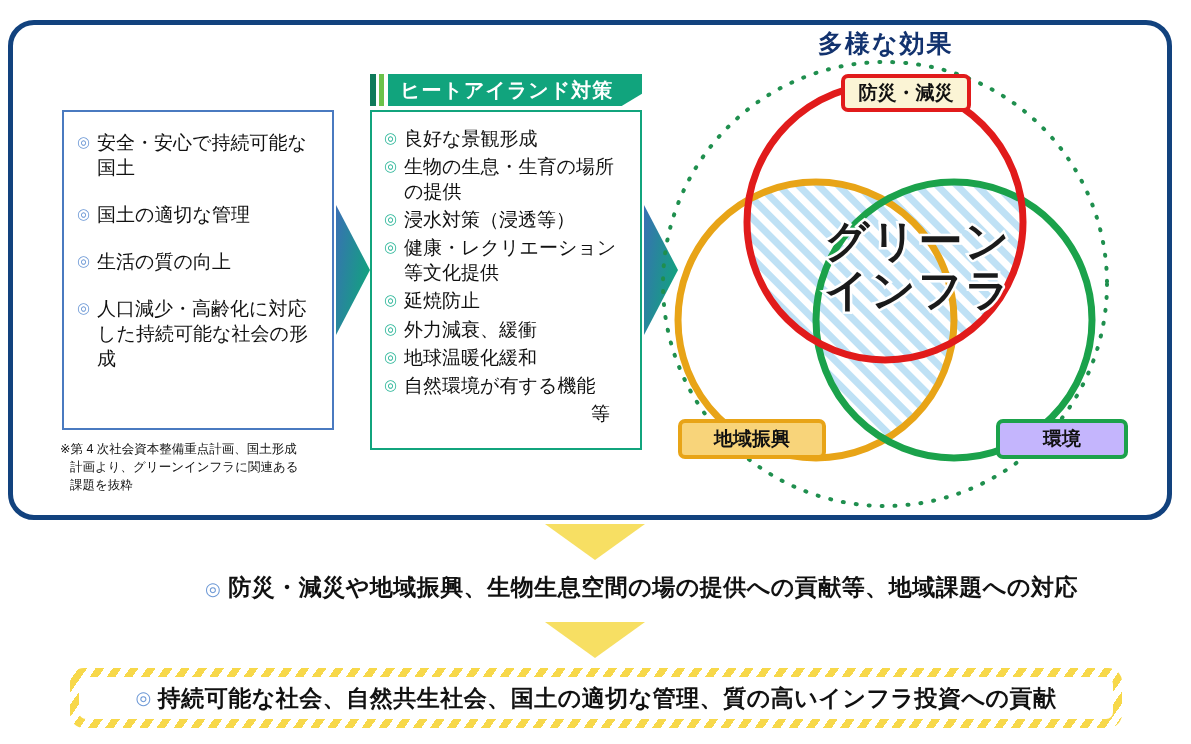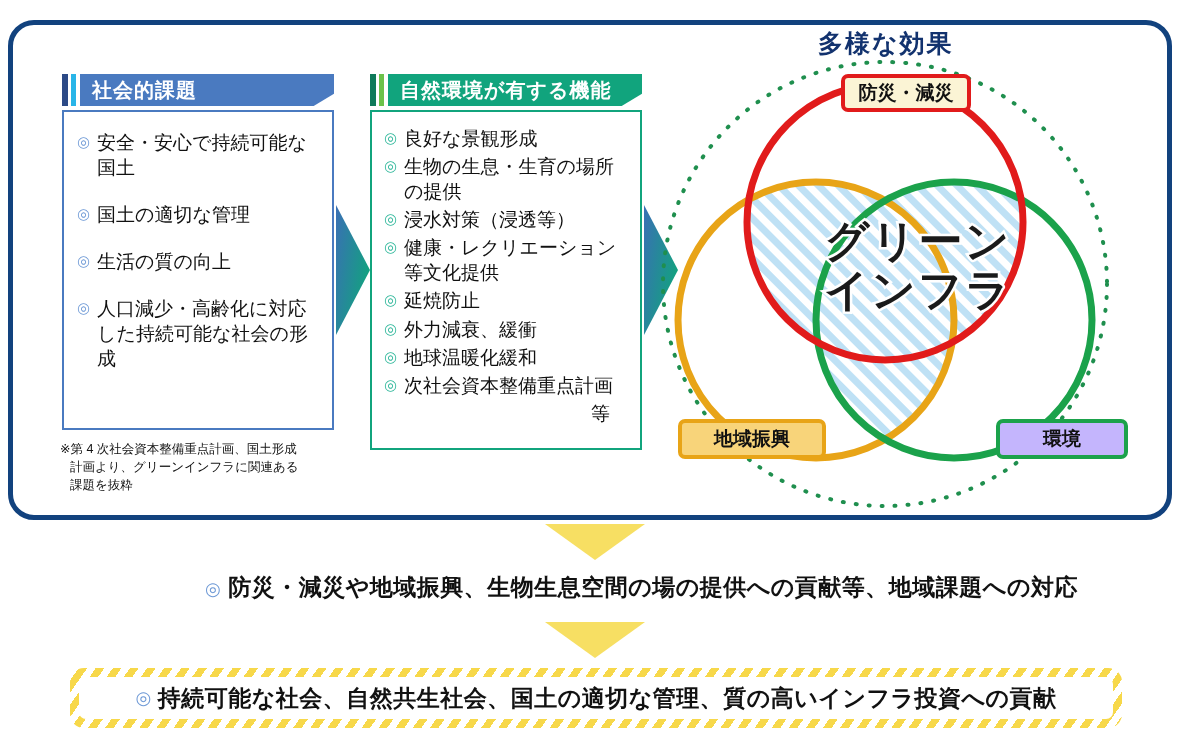--- a/index.html
+++ b/index.html
@@ -124,25 +124,20 @@
   }
   #bottom-inner .mk2{color:#6f9ad6;font-size:18px;font-weight:normal;margin-right:6px;}
 </style>
 </head>
 <body>
 
 <div id="stage">
 
   <div class="outer-panel"></div>
 
-  <div class="hdr" id="hdr-social">
-    <div class="bar1"></div>
-    <div class="bar2"></div>
-    <div class="banner">社会的課題</div>
-  </div>
 
   <div class="listbox" id="box-social">
     <div class="inner">
       <div class="litem">
         <span class="mk">◎</span>
         <span class="tx">安全・安心で持続可能な国土</span>
       </div>
       <div class="litem">
         <span class="mk">◎</span>
         <span class="tx">国土の適切な管理</span>
@@ -170,21 +165,21 @@
         <stop offset="0%" stop-color="#3a6fb5"></stop>
         <stop offset="100%" stop-color="#11a47d"></stop>
       </linearGradient>
     </defs>
     <polygon points="2,0 36,65 2,130" fill="url(#ag1)"></polygon>
   </svg>
 
   <div class="hdr" id="hdr-nature">
     <div class="bar1"></div>
     <div class="bar2"></div>
-    <div class="banner">自然環境が有する機能</div>
+    <div class="banner">ヒートアイランド対策</div>
   </div>
 
   <div class="listbox" id="box-nature">
     <div class="inner">
       <div class="litem">
         <span class="mk">◎</span>
         <span class="tx">良好な景観形成</span>
       </div>
       <div class="litem">
         <span class="mk">◎</span>
@@ -205,21 +200,21 @@
       <div class="litem">
         <span class="mk">◎</span>
         <span class="tx">外力減衰、緩衝</span>
       </div>
       <div class="litem">
         <span class="mk">◎</span>
         <span class="tx">地球温暖化緩和</span>
       </div>
       <div class="litem">
         <span class="mk">◎</span>
-        <span class="tx">次社会資本整備重点計画</span>
+        <span class="tx">自然環境が有する機能</span>
       </div>
       <div class="tail">等</div>
     </div>
   </div>
 
   <svg class="garrow" style="left:642px;top:205px;" width="40" height="130" viewBox="0 0 40 130">
     <defs>
       <linearGradient id="ag2" x1="0" y1="0" x2="1" y2="0.6">
         <stop offset="0%" stop-color="#3a6fb5"></stop>
         <stop offset="100%" stop-color="#11a47d"></stop>

